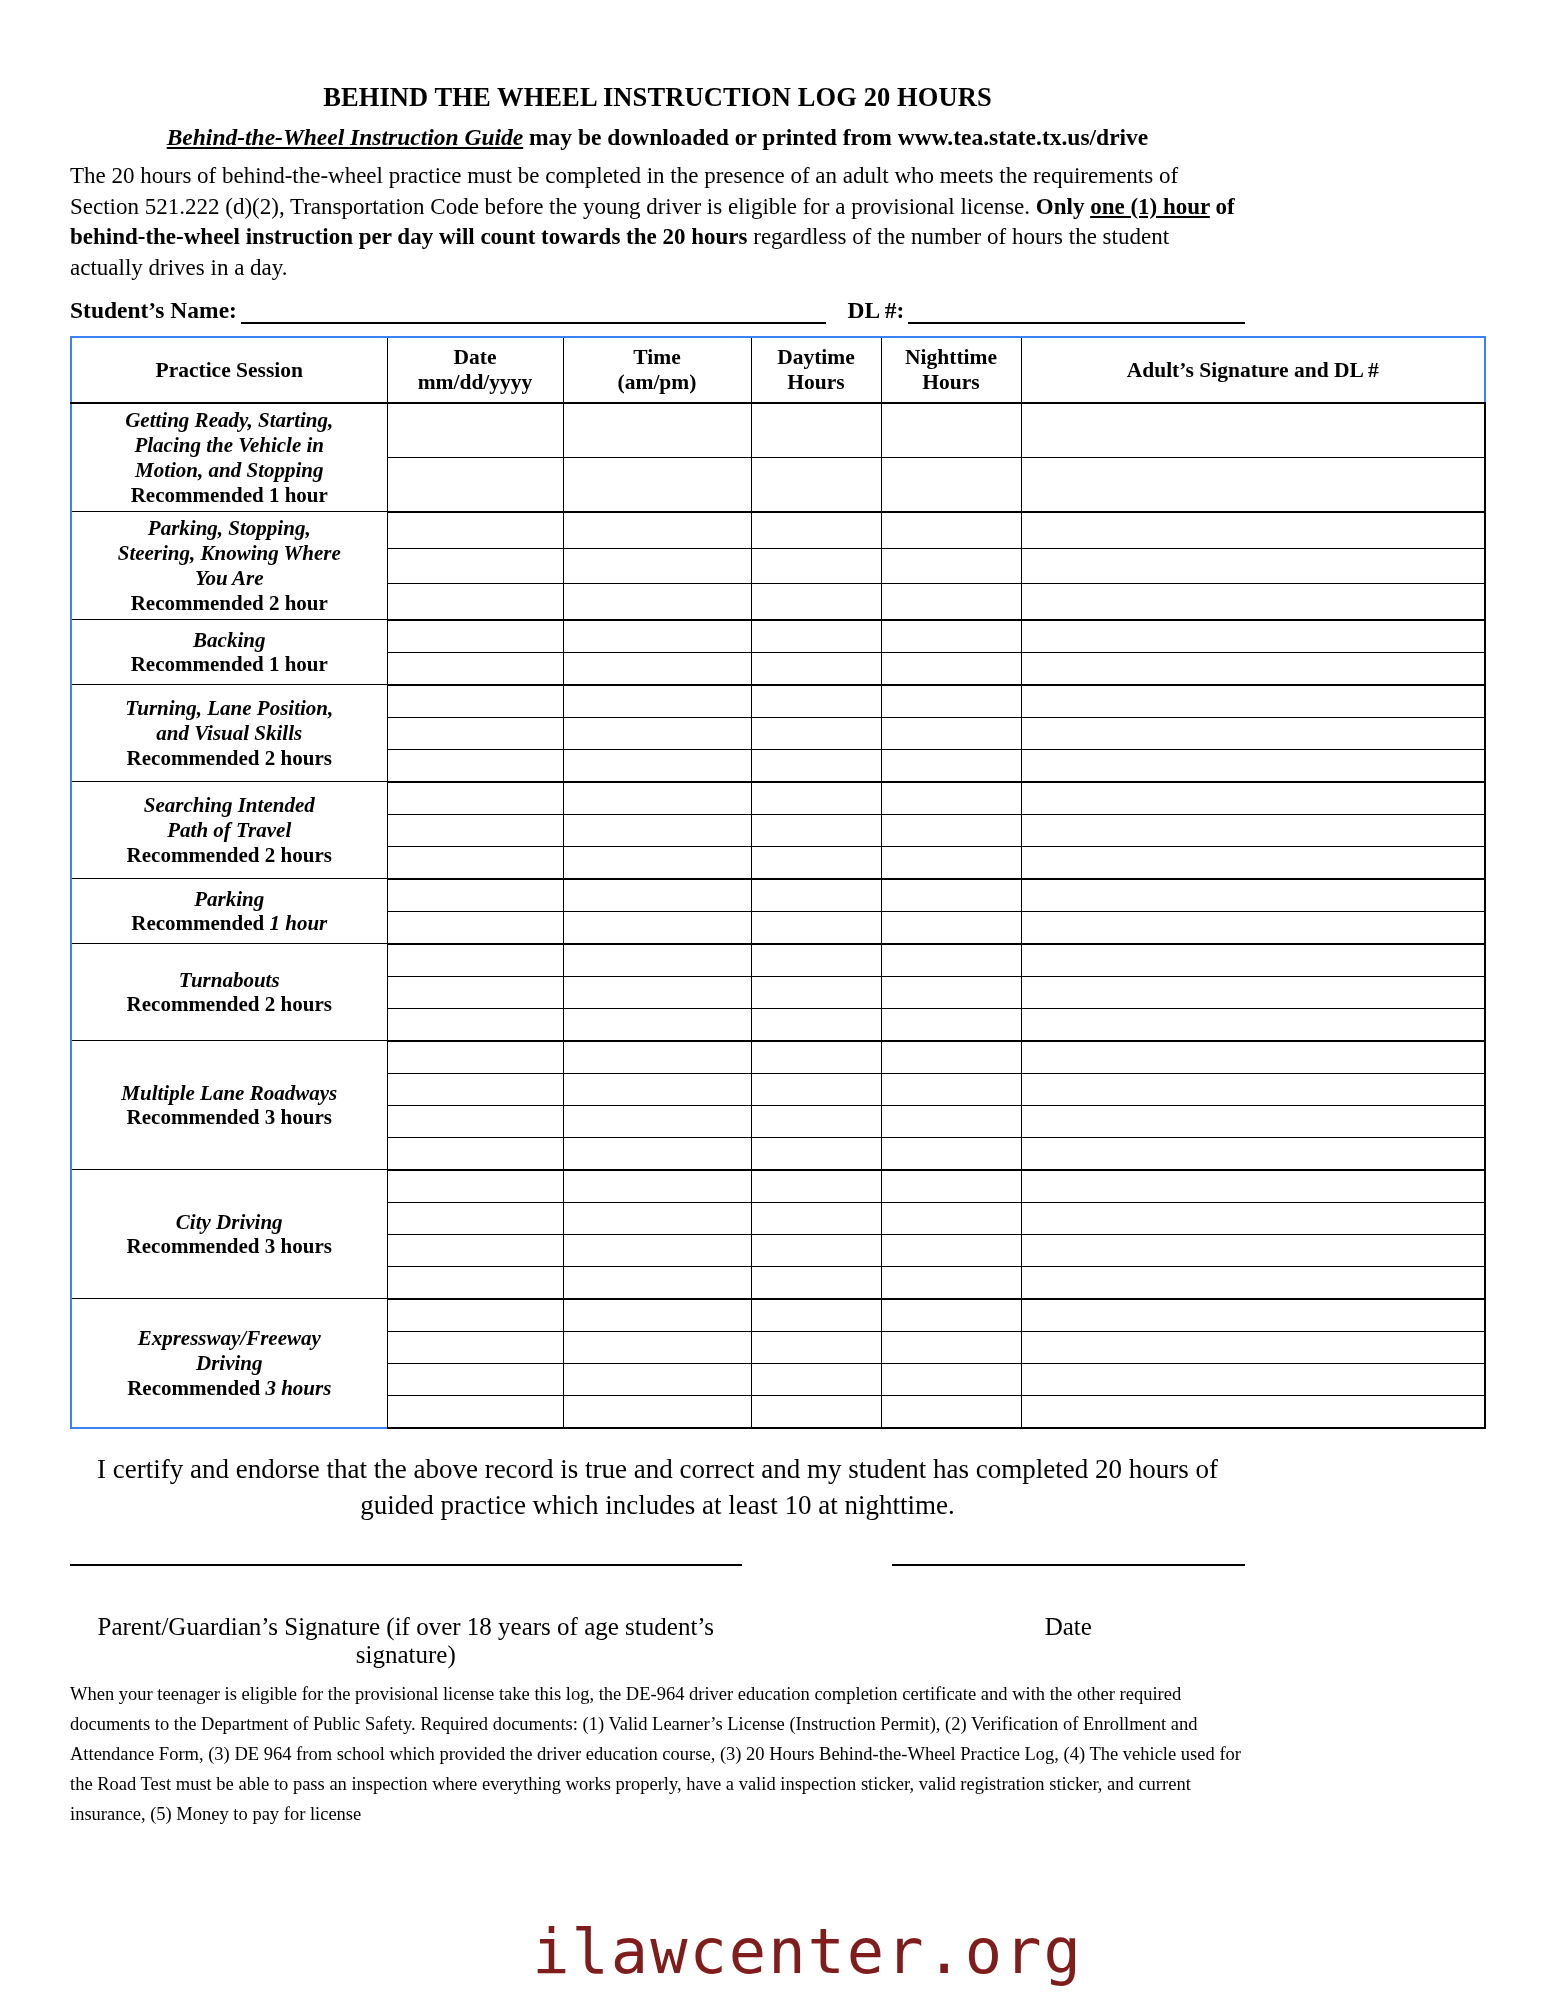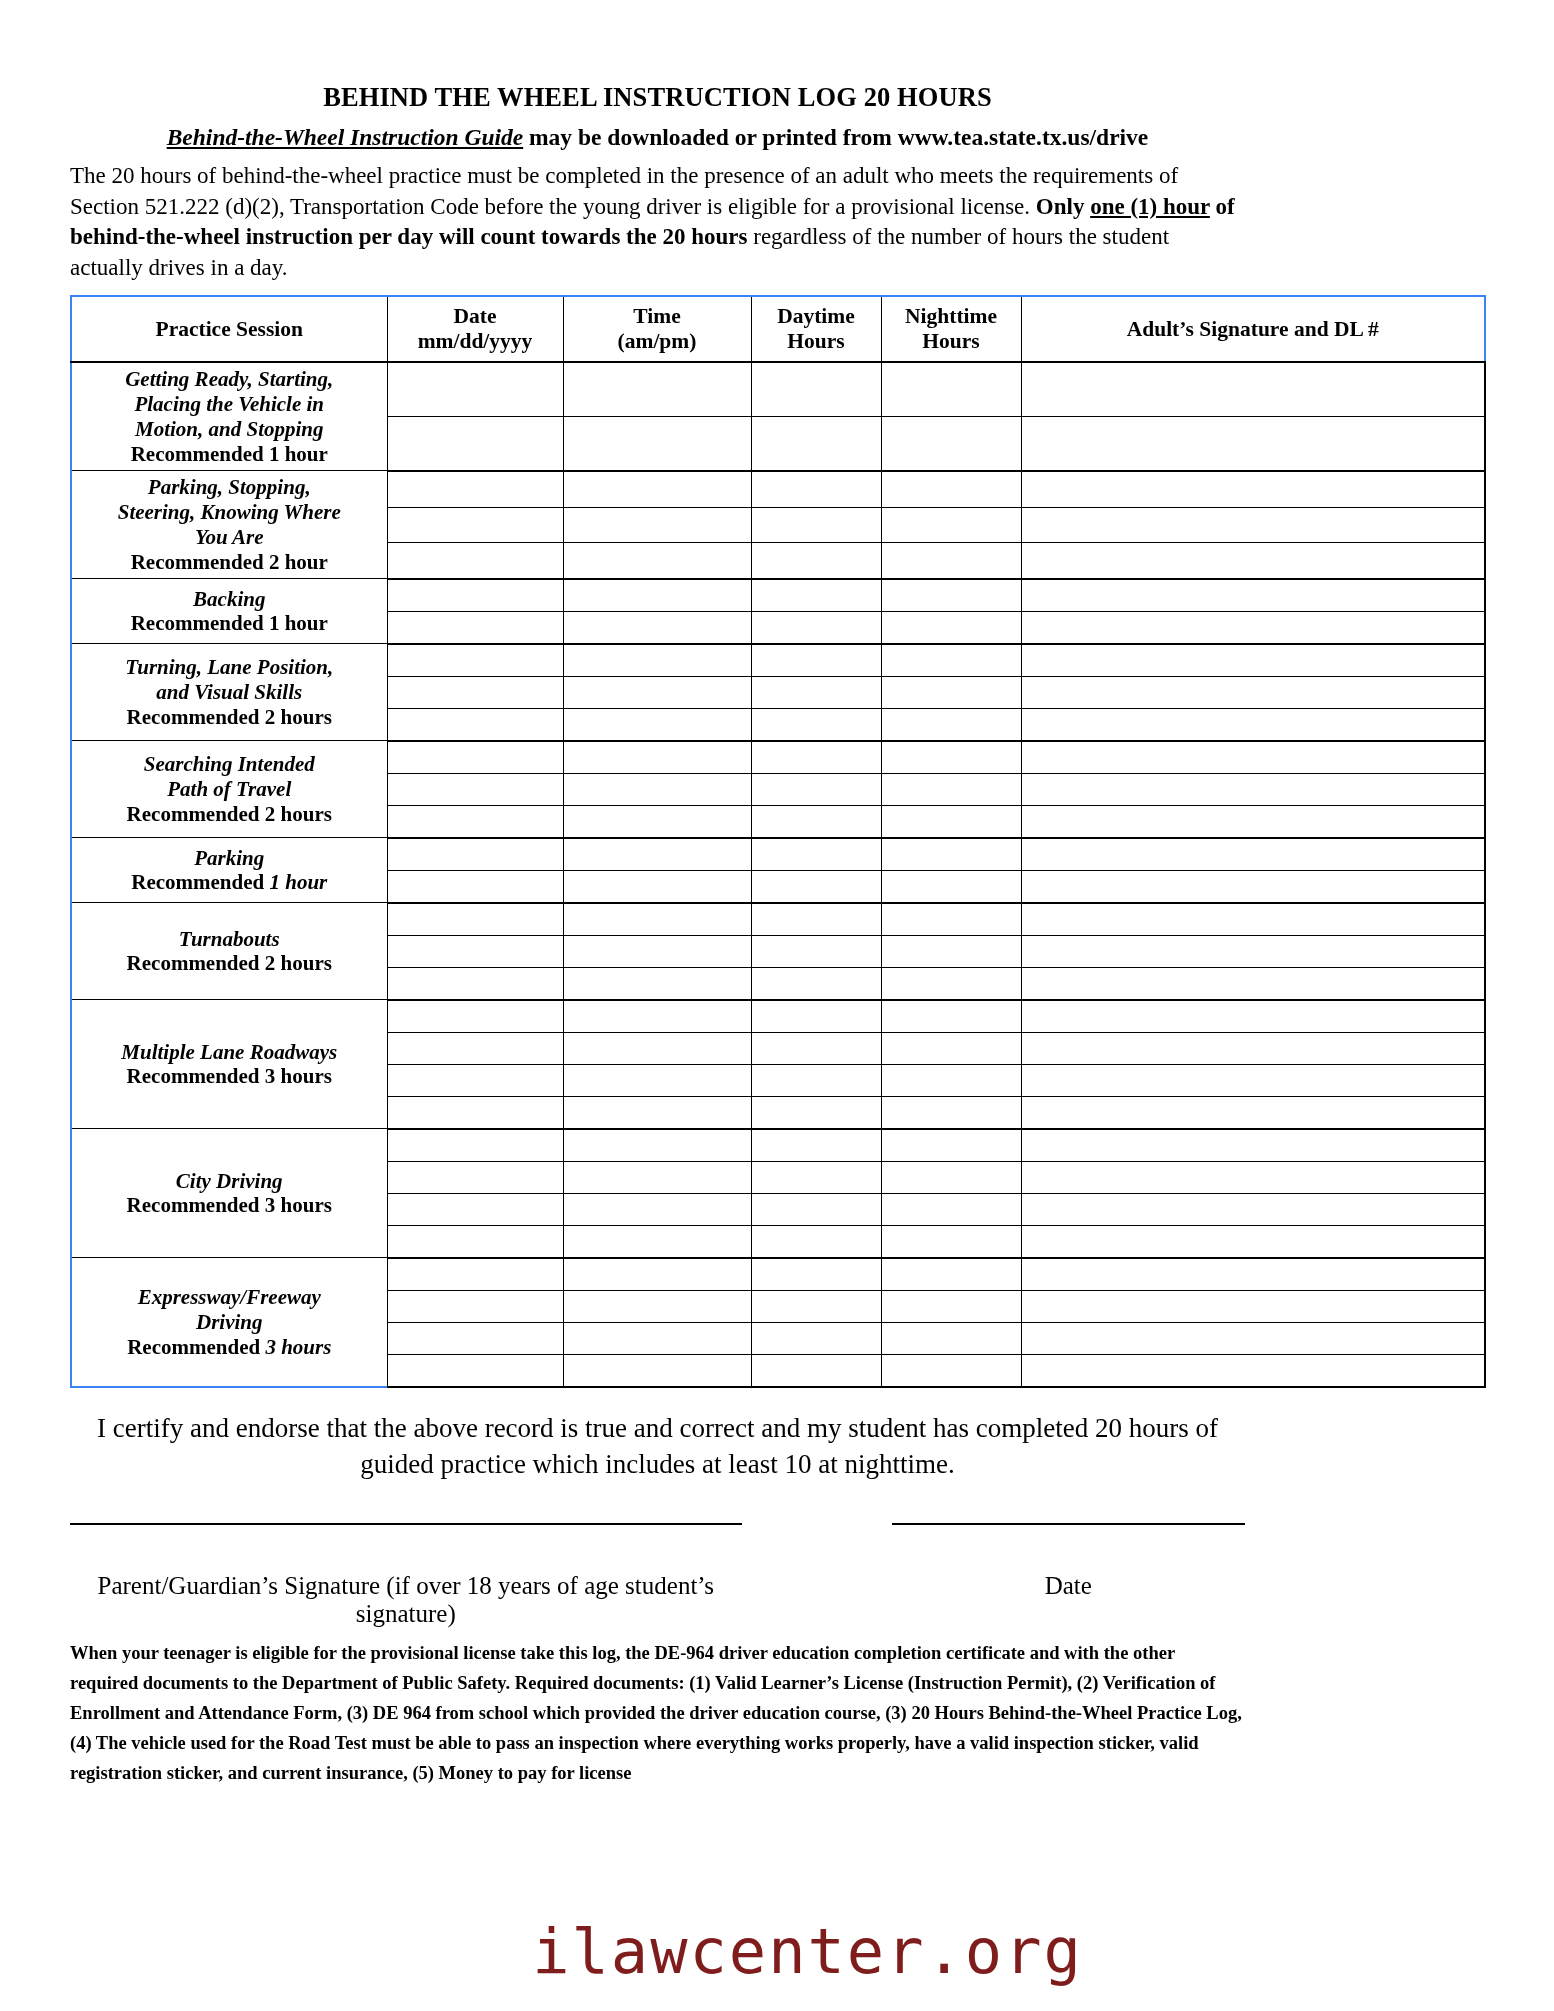--- a/index.html
+++ b/index.html
@@ -154,21 +154,21 @@
   .sig-block .cap {
     font-size: 25px;
     padding-top: 16px;
     margin-top: 31px;
   }
   .sig-parent { width: 760px; }
   .sig-date { width: 400px; margin-left: 150px; }
 
   .legal {
     font-size: 18.5px;
-    font-weight: bold;
+    font-weight: normal;
     line-height: 1.62;
     margin: 0;
     padding-top: 11px;
     text-align: left;
   }
 
   .agency-footer {
     position: absolute;
     left: 0;
     right: 0;
@@ -203,20 +203,26 @@
 <div class="page">
 
   <h1 class="doc-title">BEHIND THE WHEEL INSTRUCTION LOG 20 HOURS</h1>
 
   <div class="subtitle">
     <span class="guide-name">Behind-the-Wheel Instruction Guide</span><span> may be downloaded or printed from www.tea.state.tx.us/drive</span>
   </div>
 
   <p class="intro"><span>The 20 hours of behind-the-wheel practice must be completed in the presence of an adult who meets the requirements of Section 521.222 (d)(2), Transportation Code before the young driver is eligible for a provisional license.  </span><b>Only </b><b><u>one (1) hour</u></b><b> of behind-the-wheel instruction per day will count towards the 20 hours</b><span> regardless of the number of hours the student actually drives in a day.</span></p>
 
+  <div class="name-row">
+    <span class="name-label">Student’s Name:</span>
+    <span class="rule-fill fill-name"></span>
+    <span class="dl-label">DL #:</span>
+    <span class="rule-fill fill-dl"></span>
+  </div>
 
   <table class="log">
     <colgroup>
       <col class="c-session">
         <col class="c-date">
         <col class="c-time">
       <col class="c-day">
         <col class="c-night">
         <col class="c-sig">
     </colgroup>

